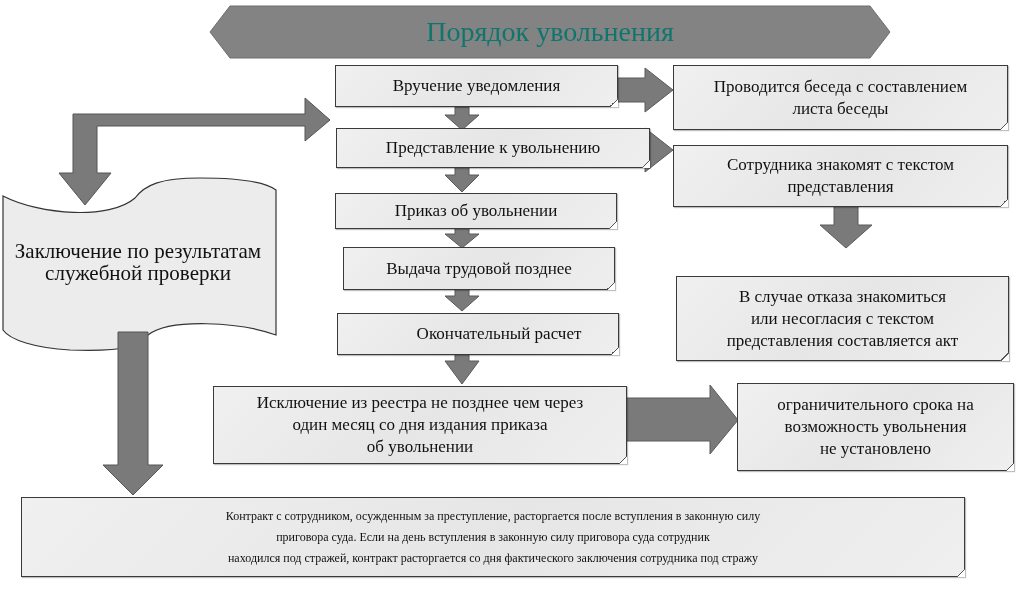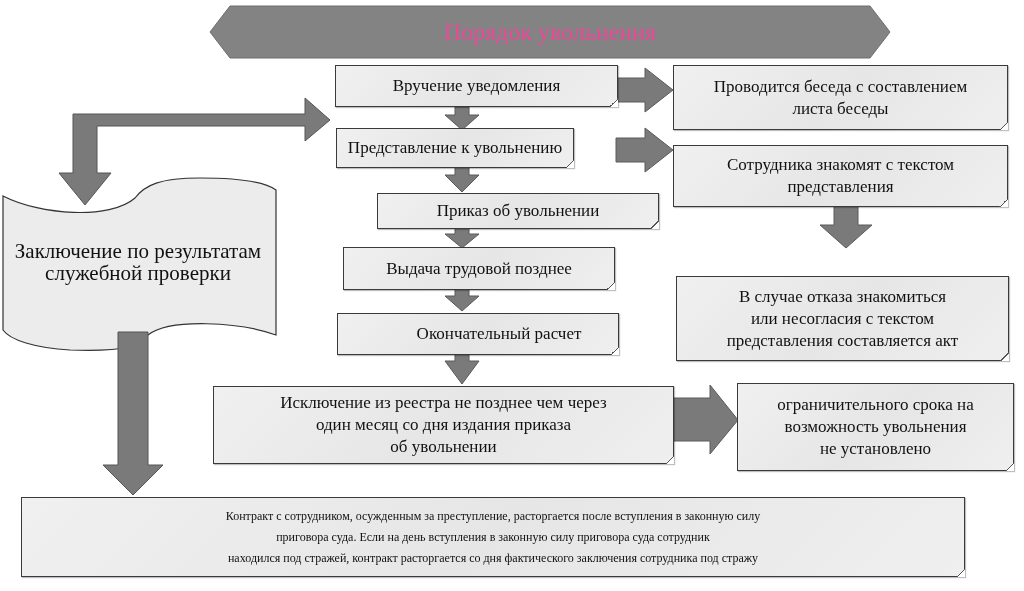--- a/index.html
+++ b/index.html
@@ -8,21 +8,21 @@
     svg.diagram { position: absolute; left: 0; top: 0; }
     .box { position: absolute; box-sizing: border-box; border: 1px solid #3a3a3a;
            background: linear-gradient(135deg, #f0f0f0 0%, #e6e6e6 50%, #efefef 100%);
            box-shadow: 1px 1px 1px rgba(0,0,0,0.25);
            display: flex; align-items: center; justify-content: center; text-align: center;
            font-size: 17px; line-height: 22px; padding: 0 6px; }
     .box::after { content: ""; position: absolute; right: -1px; bottom: -1px; width: 9px; height: 9px;
                   background: linear-gradient(135deg, transparent 50%, #555 50%, #555 60%, #fff 60%); }
     .title { position: absolute; left: 210px; top: 6px; width: 680px; height: 52px;
              display: flex; align-items: center; justify-content: center;
-             color: #ec4899; font-size: 24px; }
+             color: #0f766e; font-size: 28px; }
     .doc-label { position: absolute; left: 8px; top: 240px; width: 260px; text-align: center;
                  font-size: 21px; line-height: 22px; }
     .wide { font-size: 12px; line-height: 21px; }
   </style>
 </head>
 <body>
 
 <svg class="diagram" width="1024" height="591" viewBox="0 0 1024 591">
 
   <polygon points="230,6 870,6 890,32 870,58 230,58 210,32" fill="#838383" stroke="#6e6e6e" stroke-width="1"></polygon>
@@ -49,33 +49,33 @@
   </g>
 
   <polygon points="834,206 858,206 858,225 872,225 846,248 820,225 834,225" fill="#7a7a7a" stroke="#5a5a5a" stroke-width="1"></polygon>
 </svg>
 
 <div class="title">Порядок увольнения</div>
 
 <div class="box" style="left:335px; top:65px; width:283px; height:42px;">
   <span>Вручение уведомления</span>
 </div>
-<div class="box" style="left:336px; top:128px; width:238px; height:40px;">
+<div class="box" style="left:336px; top:128px; width:314px; height:40px;">
   <span>Представление к увольнению</span>
 </div>
-<div class="box" style="left:335px; top:193px; width:282px; height:36px;margin-left:42px;">
+<div class="box" style="left:335px; top:193px; width:282px; height:36px;">
   <span>Приказ об увольнении</span>
 </div>
 <div class="box" style="left:343px; top:247px; width:272px; height:43px;">
   <span>Выдача трудовой позднее</span>
 </div>
 <div class="box" style="left:337px; top:313px; width:282px; height:42px;padding-left:48px;">
   <span>Окончательный расчет</span>
 </div>
-<div class="box" style="left:213px; top:386px; width:461px; height:78px; white-space:pre-line;">
+<div class="box" style="left:213px; top:386px; width:414px; height:78px; white-space:pre-line;">
   <span>Исключение из реестра  не позднее чем через
 один месяц со дня издания приказа
 об увольнении</span>
 </div>
 
 <div class="box" style="left:673px; top:65px; width:335px; height:65px; white-space:pre-line;">
   <span>Проводится  беседа  с составлением
 листа беседы</span>
 </div>
 <div class="box" style="left:673px; top:145px; width:335px; height:62px; white-space:pre-line;">

